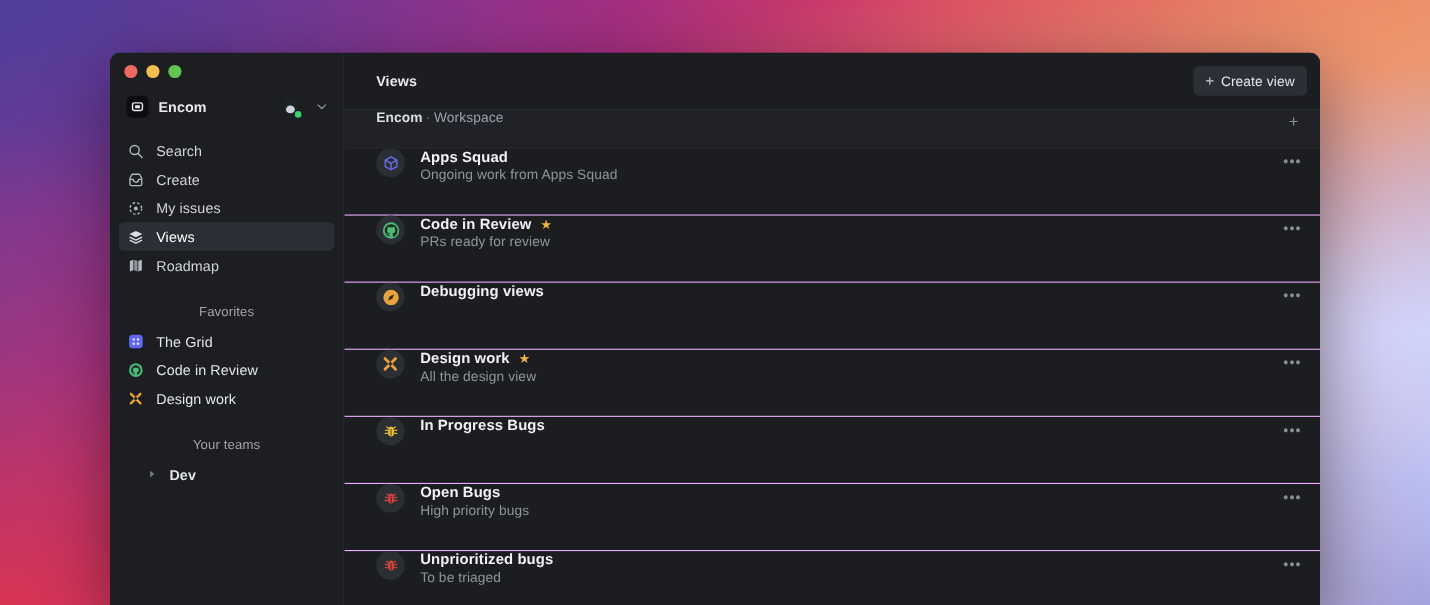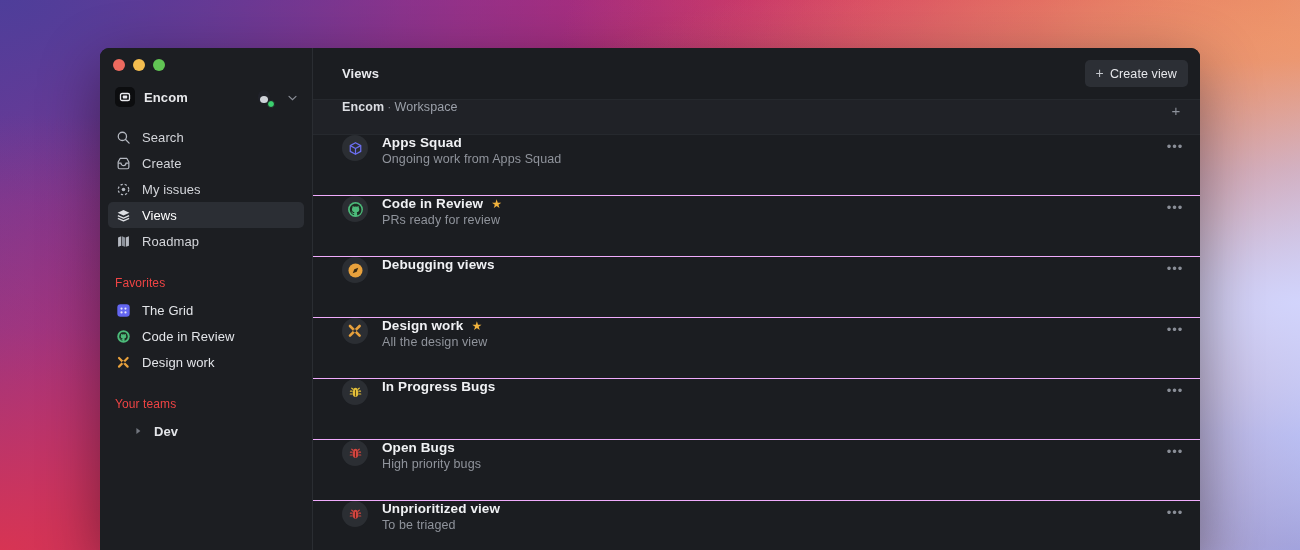--- a/index.html
+++ b/index.html
@@ -131,24 +131,25 @@
   .nav-item .ico { width: 16px; height: 16px; flex: 0 0 16px; display: flex; align-items: center; justify-content: center; }
   .nav-item .lbl {
     font-size: 13px;
     color: #d3d5da;
     letter-spacing: 0.1px;
   }
   .nav-item.active .lbl { color: #ffffff; }
 
   .sec-title {
     font-size: 12px;
-    color: #ef4444;
+    color: #a3a3a3;
     padding: 0 15px;
     margin: 22px 0 7px 0;
     letter-spacing: 0.1px;
+    text-align: center;
   }
 
   .fav-item {
     display: flex;
     align-items: center;
     gap: 11px;
     height: 26px;
     padding: 0 7px;
     border-radius: 5px;
   }
@@ -542,21 +543,21 @@
             <g stroke="#d2453f" stroke-width="1.25" stroke-linecap="round">
               <path d="M2.6 6.6H4.4M11.6 6.6H13.4M2.4 9.6H4.4M11.6 9.6H13.6M4.0 3.4L5.4 4.6M12.0 3.4L10.6 4.6"></path>
             </g>
             <ellipse cx="8" cy="8.4" rx="3.0" ry="4.2" fill="#d2453f"></ellipse>
             <ellipse cx="8" cy="4.6" rx="2.1" ry="1.8" fill="#d2453f"></ellipse>
             <path d="M8 5.2V12.0" stroke="#441512" stroke-width="0.9"></path>
           </svg>
         </span>
         <span class="row-body">
           <span class="row-title-line">
-            <span class="row-title">Unprioritized view</span>
+            <span class="row-title">Unprioritized bugs</span>
           </span>
           <span class="row-sub">To be triaged</span>
         </span>
         <span class="row-more">•••</span>
       </div>
 
     </div>
   </div>
 </div>
 

